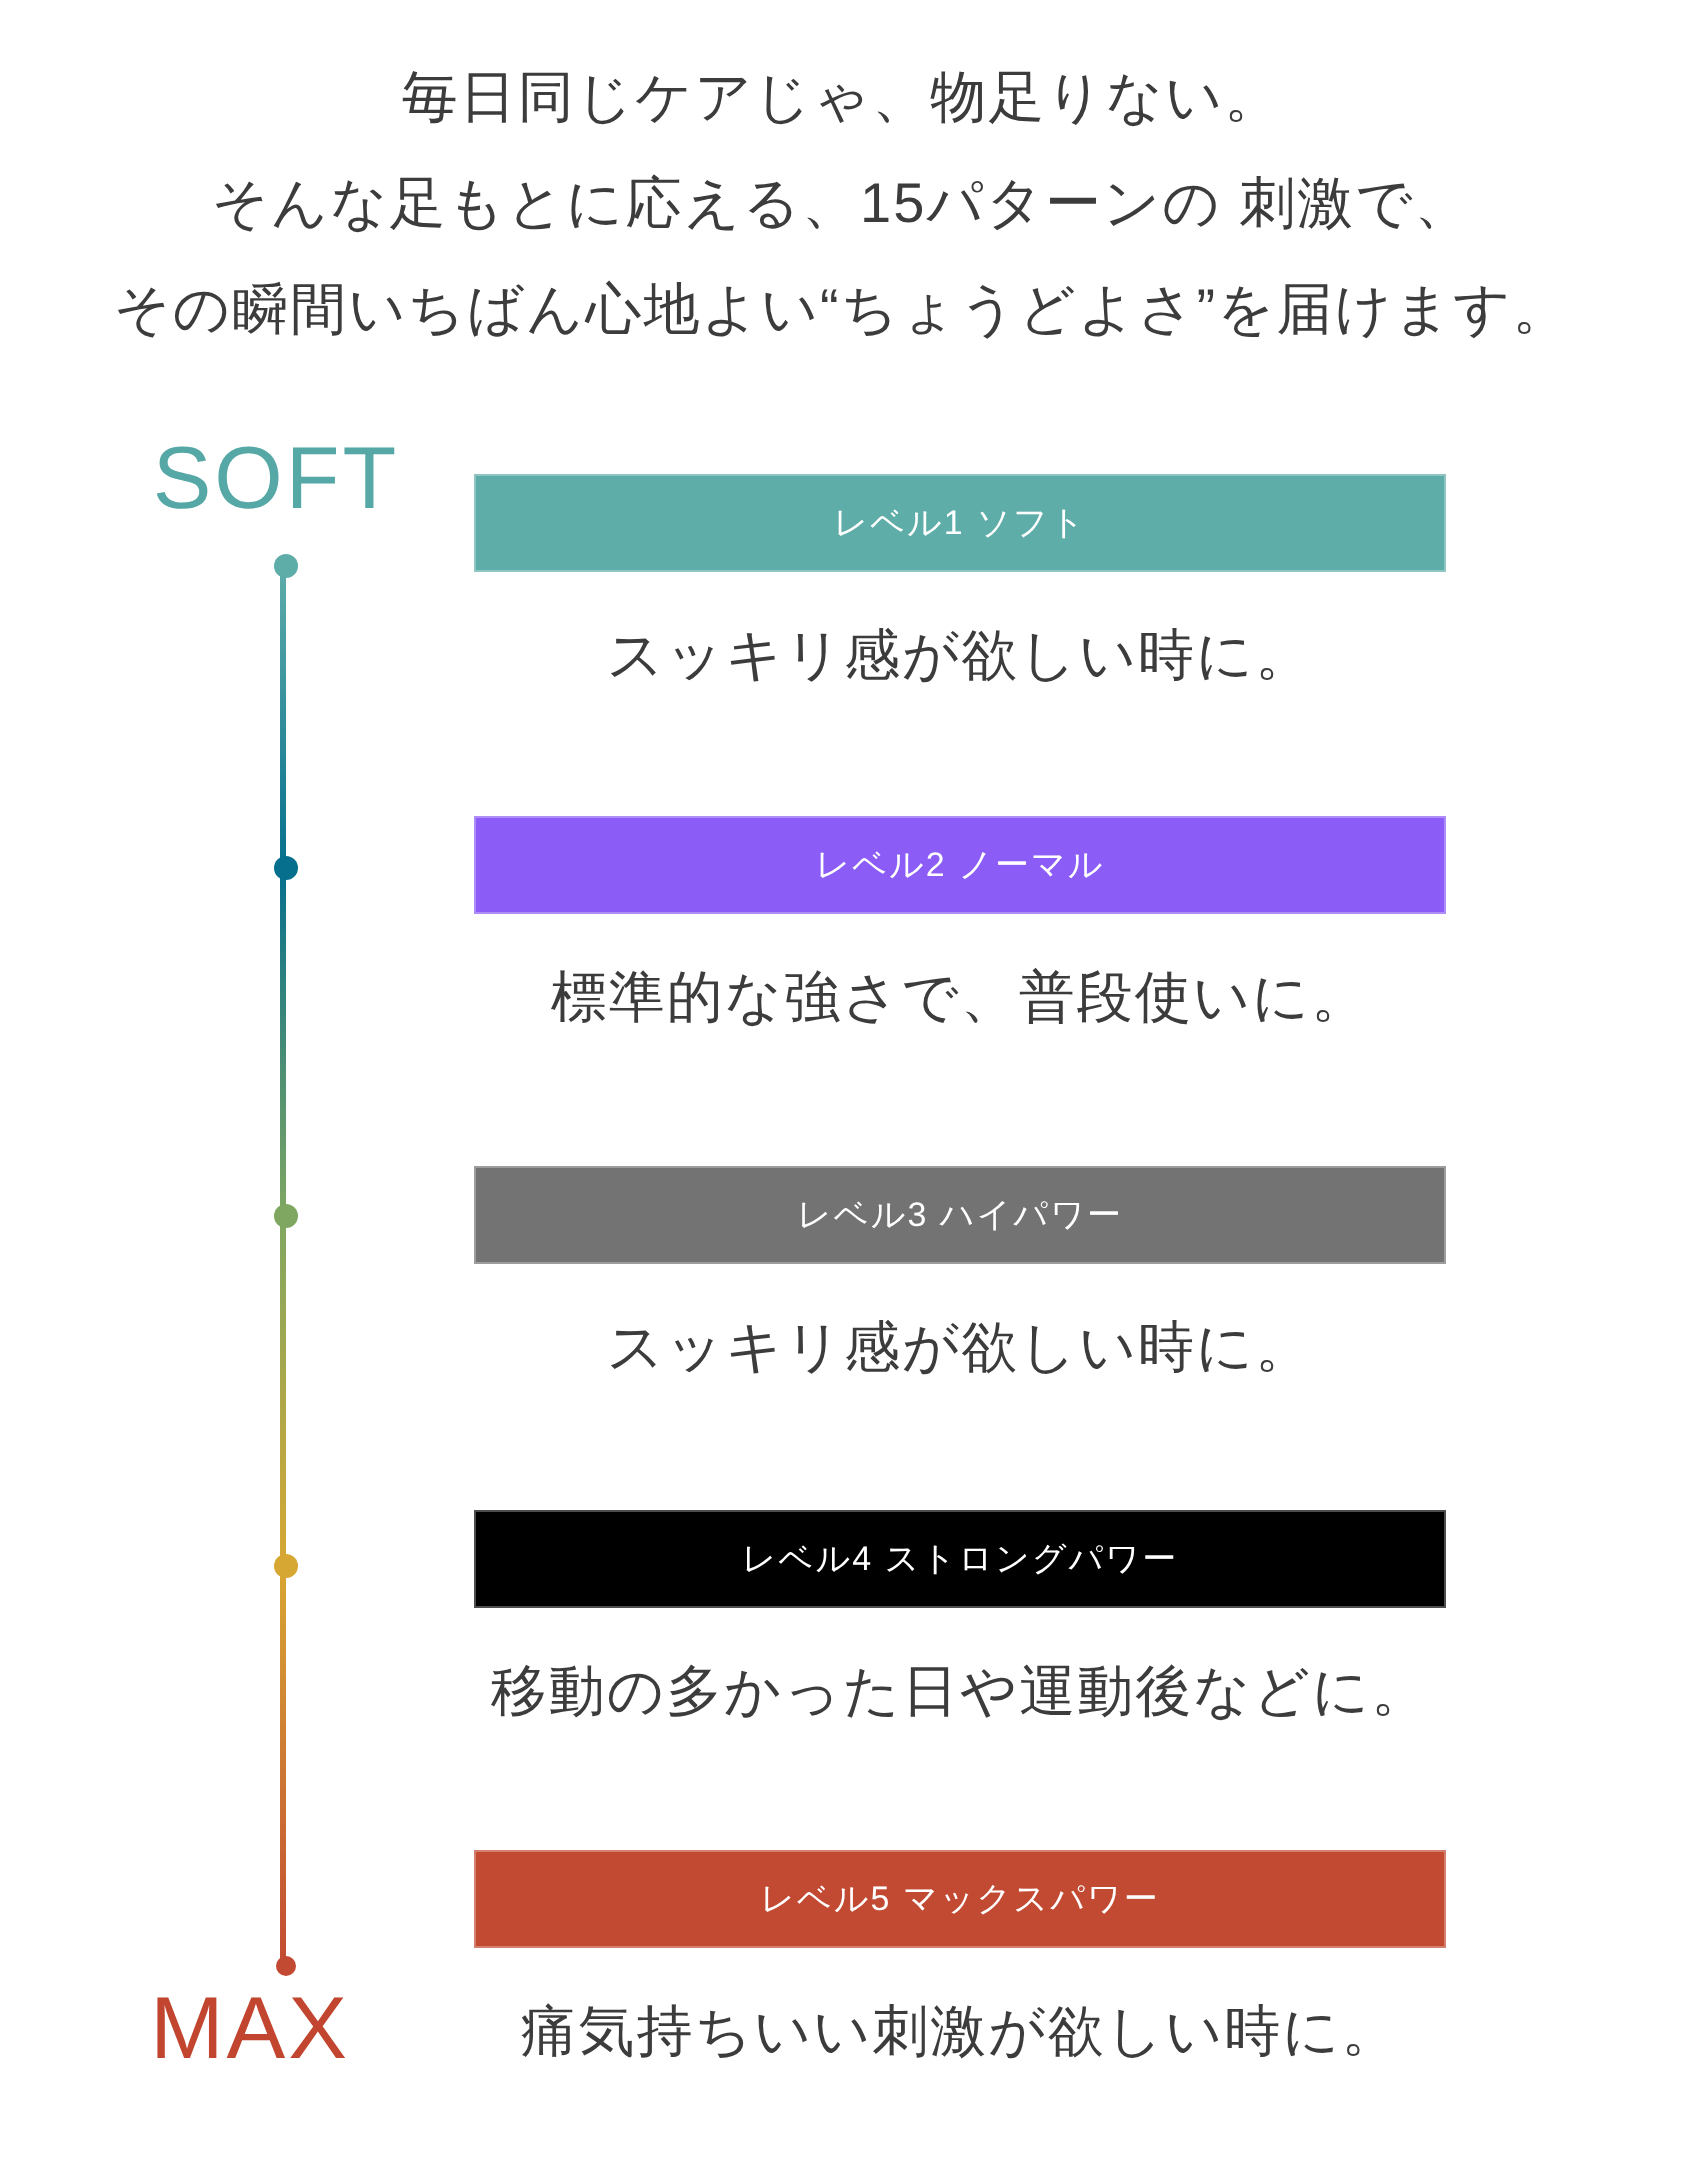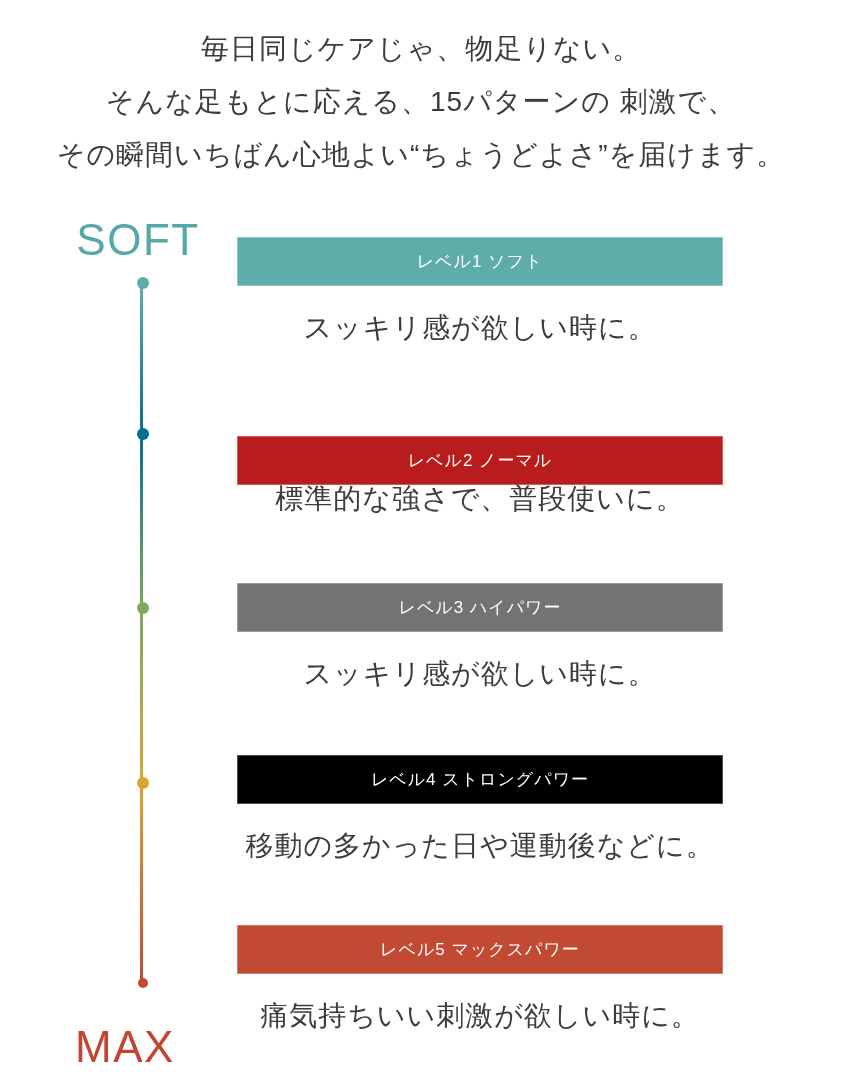--- a/index.html
+++ b/index.html
@@ -107,32 +107,32 @@
     <div class="scale-label soft" style="color: rgb(85, 168, 165);">SOFT</div>
 
     <div class="scale-line" style="background: linear-gradient(rgb(95, 173, 169) 0%, rgb(6, 111, 142) 21.6%, rgb(127, 167, 97) 46.4%, rgb(215, 167, 51) 71.4%, rgb(194, 74, 51) 100%);"></div>
 
     <div class="scale-dot dot-1" style="background: rgb(95, 173, 169);"></div>
     <div class="scale-dot dot-2" style="background: rgb(6, 111, 142);"></div>
     <div class="scale-dot dot-3" style="background: rgb(127, 167, 97);"></div>
     <div class="scale-dot dot-4" style="background: rgb(215, 167, 51);"></div>
     <div class="scale-dot dot-5" style="background: rgb(194, 74, 51);"></div>
 
-    <div class="scale-label max" style="color: rgb(194, 69, 47); margin-top: 32px;">MAX</div>
+    <div class="scale-label max" style="color: rgb(194, 69, 47);">MAX</div>
   </div>
 
   <section class="level row-1">
     <div class="level-bar" style="background: rgb(95, 173, 169);">
       <span>レベル1 ソフト</span>
     </div>
     <p class="level-desc">スッキリ感が欲しい時に。</p>
   </section>
 
   <section class="level row-2">
-    <div class="level-bar" style="background: #b91c1c; margin-top: 28px;">
+    <div class="level-bar" style="background: #8b5cf6;">
       <span>レベル2 ノーマル</span>
     </div>
     <p class="level-desc">標準的な強さで、普段使いに。</p>
   </section>
 
   <section class="level row-3">
     <div class="level-bar" style="background: #737373;">
       <span>レベル3 ハイパワー</span>
     </div>
     <p class="level-desc">スッキリ感が欲しい時に。</p>

